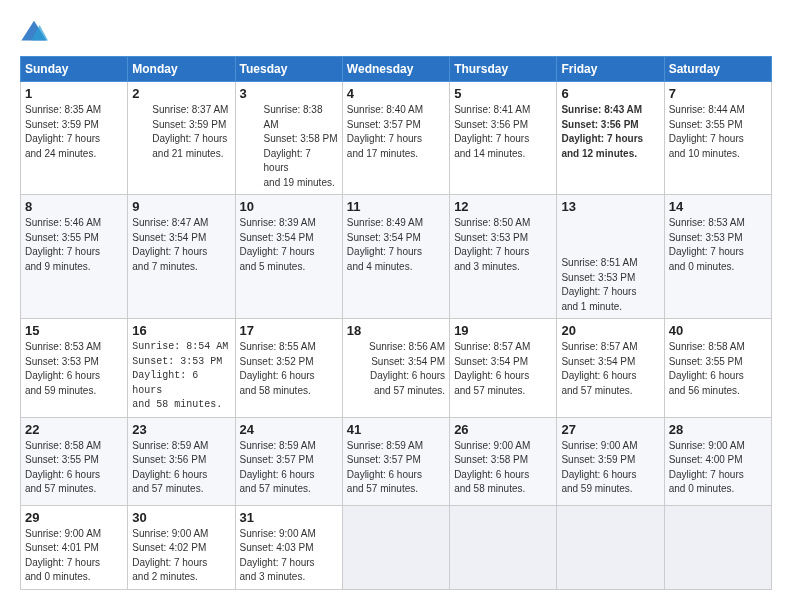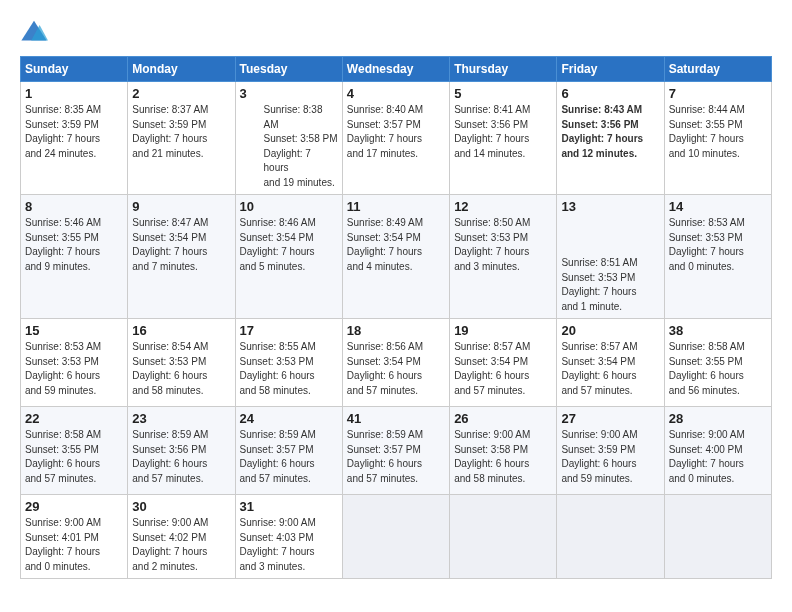--- a/index.html
+++ b/index.html
@@ -131,21 +131,21 @@
         <tr>
           <td>
             <span class="day-num">1</span>
             <div class="day-info" style="white-space: pre-line;">Sunrise: 8:35 AM
 Sunset: 3:59 PM
 Daylight: 7 hours
 and 24 minutes.</div>
           </td>
           <td>
             <span class="day-num">2</span>
-            <div class="day-info" style="white-space: pre-line;">Sunrise: 8:37 AM
+            <div class="day-info" style="white-space: pre-line; margin-left: 20px;">Sunrise: 8:37 AM
 Sunset: 3:59 PM
 Daylight: 7 hours
 and 21 minutes.</div>
           </td>
           <td>
             <span class="day-num">3</span>
             <div class="day-info" style="white-space: pre-line; margin-left: 24px;">Sunrise: 8:38 AM
 Sunset: 3:58 PM
 Daylight: 7 hours
 and 19 minutes.</div>
@@ -189,21 +189,21 @@
           </td>
           <td>
             <span class="day-num">9</span>
             <div class="day-info" style="white-space: pre-line;">Sunrise: 8:47 AM
 Sunset: 3:54 PM
 Daylight: 7 hours
 and 7 minutes.</div>
           </td>
           <td>
             <span class="day-num">10</span>
-            <div class="day-info" style="white-space: pre-line;">Sunrise: 8:46 AM
+            <div class="day-info" style="white-space: pre-line;">Sunrise: 8:39 AM
 Sunset: 3:54 PM
 Daylight: 7 hours
 and 5 minutes.</div>
           </td>
           <td>
             <span class="day-num">11</span>
             <div class="day-info" style="white-space: pre-line;">Sunrise: 8:49 AM
 Sunset: 3:54 PM
 Daylight: 7 hours
 and 4 minutes.</div>
@@ -233,55 +233,55 @@
         <tr>
           <td>
             <span class="day-num">15</span>
             <div class="day-info" style="white-space: pre-line;">Sunrise: 8:53 AM
 Sunset: 3:53 PM
 Daylight: 6 hours
 and 59 minutes.</div>
           </td>
           <td>
             <span class="day-num">16</span>
-            <div class="day-info" style="white-space: pre-line;">Sunrise: 8:54 AM
+            <div class="day-info" style="white-space: pre-line; font-family: Liberation Mono, monospace;">Sunrise: 8:54 AM
 Sunset: 3:53 PM
 Daylight: 6 hours
 and 58 minutes.</div>
           </td>
           <td>
             <span class="day-num">17</span>
             <div class="day-info" style="white-space: pre-line;">Sunrise: 8:55 AM
-Sunset: 3:53 PM
+Sunset: 3:52 PM
 Daylight: 6 hours
 and 58 minutes.</div>
           </td>
           <td>
             <span class="day-num">18</span>
-            <div class="day-info" style="white-space: pre-line;">Sunrise: 8:56 AM
+            <div class="day-info" style="white-space: pre-line; text-align: right;">Sunrise: 8:56 AM
 Sunset: 3:54 PM
 Daylight: 6 hours
 and 57 minutes.</div>
           </td>
           <td>
             <span class="day-num">19</span>
             <div class="day-info" style="white-space: pre-line;">Sunrise: 8:57 AM
 Sunset: 3:54 PM
 Daylight: 6 hours
 and 57 minutes.</div>
           </td>
           <td>
             <span class="day-num">20</span>
             <div class="day-info" style="white-space: pre-line;">Sunrise: 8:57 AM
 Sunset: 3:54 PM
 Daylight: 6 hours
 and 57 minutes.</div>
           </td>
           <td>
-            <span class="day-num">38</span>
+            <span class="day-num">40</span>
             <div class="day-info" style="white-space: pre-line;">Sunrise: 8:58 AM
 Sunset: 3:55 PM
 Daylight: 6 hours
 and 56 minutes.</div>
           </td>
         </tr>
         <tr>
           <td>
             <span class="day-num">22</span>
             <div class="day-info" style="white-space: pre-line;">Sunrise: 8:58 AM

